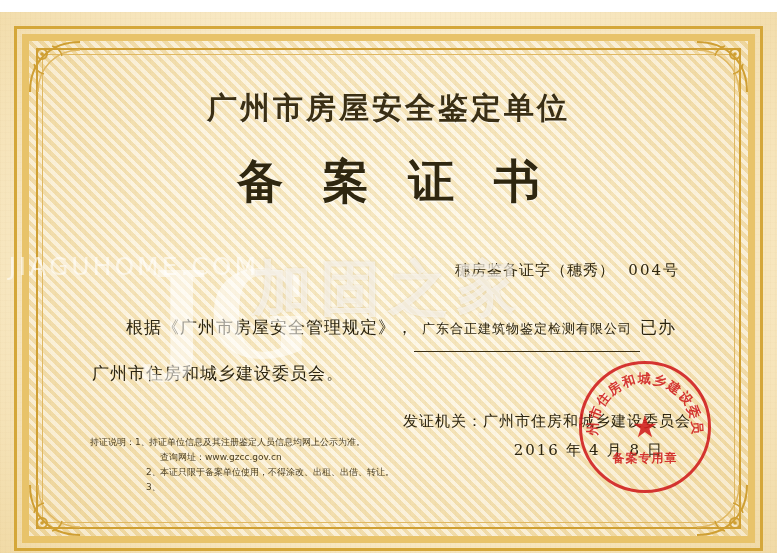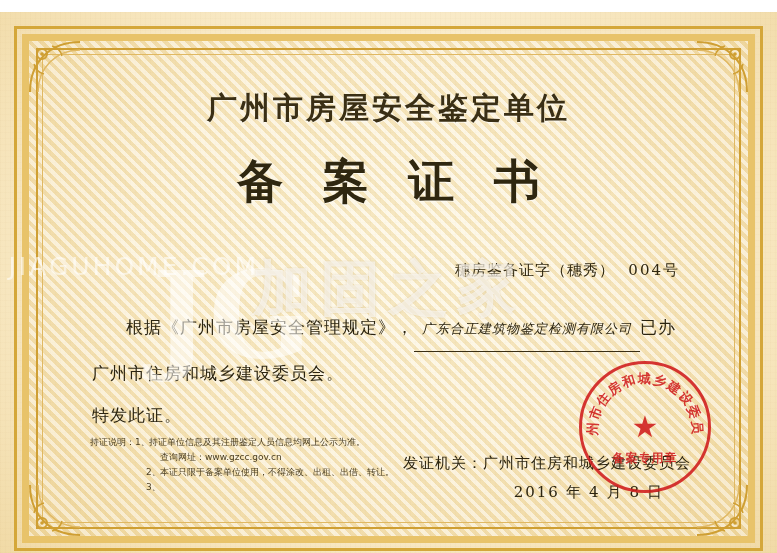--- a/index.html
+++ b/index.html
@@ -136,21 +136,20 @@
   .body-line { white-space: nowrap; }
   .indent { display: inline-block; width: 34px; }
   .fill-name {
     display: inline-block;
     min-width: 218px;
     text-align: center;
     font-size: 13px;
     border-bottom: 1px solid #3a2f15;
     padding: 0 4px 1px 4px;
     color: #2b2410;
-    font-style: italic;
   }
 
   .issuer {
     margin-top: 18px;
     text-align: right;
     padding-right: 34px;
     font-family: Liberation Sans, sans-serif;
     font-size: 15px;
     color: #2b2410;
     letter-spacing: 1px;
@@ -331,21 +330,20 @@
 
     <div class="cert-no">
       <span>穗房鉴备证字（穗秀）</span><span class="numbox">004</span><span>号</span>
     </div>
 
     <div class="body-text">
       <div class="body-line">
         <span class="indent"></span><span>根据《广州市房屋安全管理规定》，</span><span class="fill-name">广东合正建筑物鉴定检测有限公司</span><span>已办</span>
       </div>
       <div class="body-line">广州市住房和城乡建设委员会。</div>
-      <div class="body-line">特发此证。</div>
     </div>
 
     <div class="issuer">
       <span>发证机关：</span><span>广州市住房和城乡建设委员会</span>
     </div>
 
     <div class="issue-date">
       <span>2016</span><span>年</span><span>4</span><span>月</span><span>8</span><span>日</span>
     </div>
 

